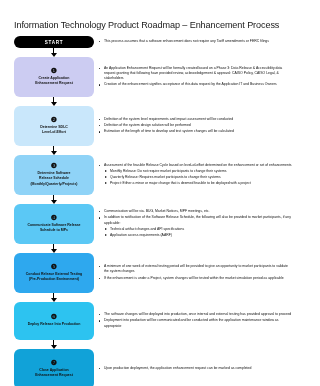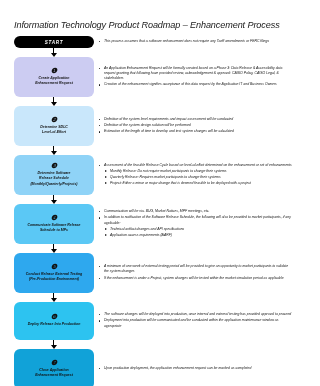--- a/index.html
+++ b/index.html
@@ -1,21 +1,21 @@
 <!DOCTYPE html>
 <html><head>
 <meta charset="utf-8">
 <style>
   html,body{margin:0;padding:0;}
   body{
     width:298px;height:386px;background:#ffffff;
     font-family:"Liberation Sans",sans-serif;
     color:#000;overflow:hidden;position:relative;
   }
-  .page{position:relative;width:298px;height:367px;font-style:italic;}
+  .page{position:relative;width:298px;height:367px;}
 
   .title{
     position:absolute;left:14px;top:20px;width:276px;
     font-size:9.1px;font-weight:400;color:#1a1a1a;
     letter-spacing:-0.1px;white-space:nowrap;
   }
 
   
   .flow{position:absolute;left:14px;top:36px;width:80px;}
 

